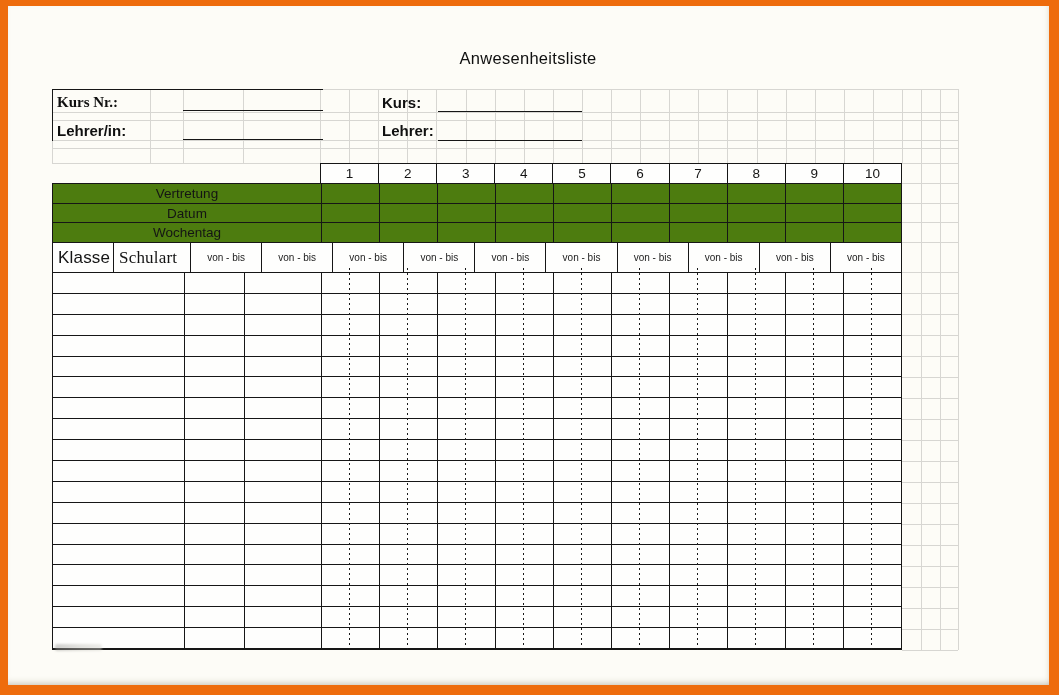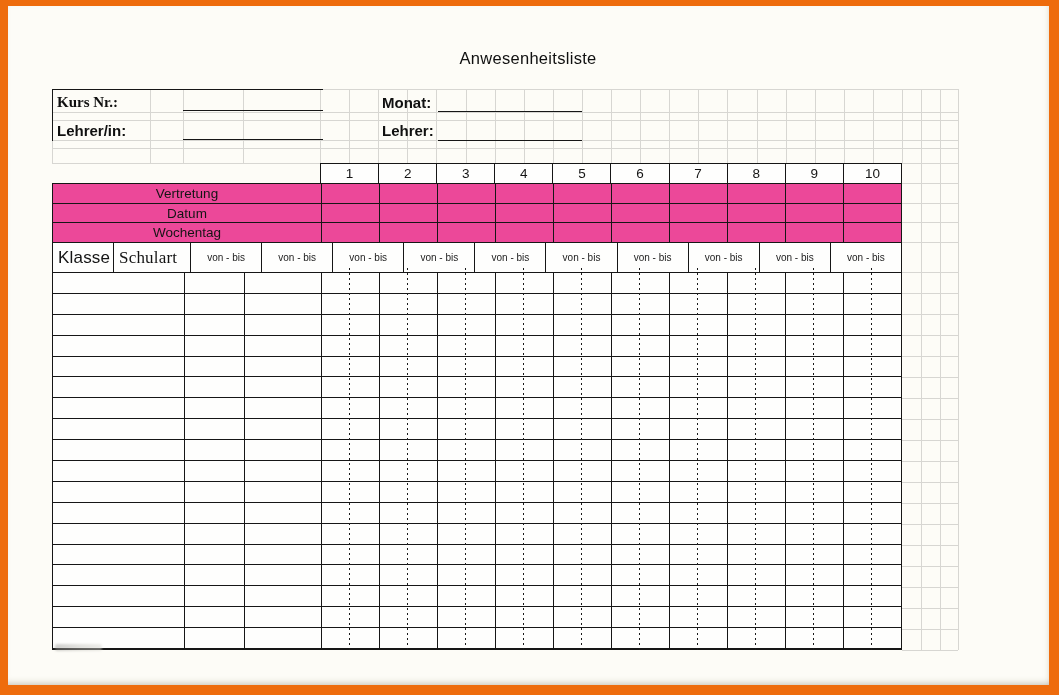--- a/index.html
+++ b/index.html
@@ -26,21 +26,21 @@
     position:absolute;left:320px;top:163px;width:582px;height:20px;display:flex;
     border:1px solid #161616;border-bottom:none;box-sizing:border-box;background:#fefefd;
   }
   .numcell{
     flex:1;display:flex;align-items:center;justify-content:center;
     font-size:13.5px;border-left:1px solid #161616;box-sizing:border-box;
   }
   .numcell:first-child{border-left:none;}
   .metabox{
     position:absolute;left:52px;top:183px;width:850px;height:59px;display:flex;flex-direction:column;
-    border:1px solid #161616;border-bottom:none;box-sizing:border-box;background:#ec4899;
+    border:1px solid #161616;border-bottom:none;box-sizing:border-box;background:#4d7c0f;
   }
   .metarow{flex:1;display:flex;border-top:1px solid #161616;box-sizing:border-box;}
   .metarow:first-child{border-top:none;}
   .metalabel{
     flex:0 0 268px;display:flex;align-items:center;justify-content:center;
     font-size:13.5px;box-sizing:border-box;
   }
   .metacell{flex:1;border-left:1px solid #161616;box-sizing:border-box;}
   .hdrrow{
     position:absolute;left:52px;top:242px;width:850px;height:30px;display:flex;
@@ -143,21 +143,21 @@
         <div class="grid-h" style="top: 629px; left: 902px; width: 56px;"></div>
         <div class="grid-h" style="top: 650px; left: 902px; width: 56px;"></div>
       </div>
 
     <div class="blackline" style="left:52px;top:89px;width:271px;height:1.4px;"></div>
     <div class="blackline" style="left:52px;top:89px;width:1.4px;height:52px;"></div>
 
     <div class="flabel" style="left:57px;top:94px;font-family:Liberation Serif, serif;">Kurs Nr.:</div>
     <div class="blackline" style="left:183px;top:110px;width:140px;height:1.4px;"></div>
 
-    <div class="flabel" style="left:382px;top:94px;">Monat:</div>
+    <div class="flabel" style="left:382px;top:94px;">Kurs:</div>
     <div class="blackline" style="left:438px;top:111px;width:144px;height:1.4px;"></div>
 
     <div class="flabel" style="left:57px;top:122px;">Lehrer/in:</div>
     <div class="blackline" style="left:183px;top:139px;width:140px;height:1.4px;"></div>
 
     <div class="flabel" style="left:382px;top:122px;">Lehrer:</div>
     <div class="blackline" style="left:438px;top:140px;width:144px;height:1.4px;"></div>
 
     <div class="numrow" id="numrow">
         <div class="numcell">1</div>

